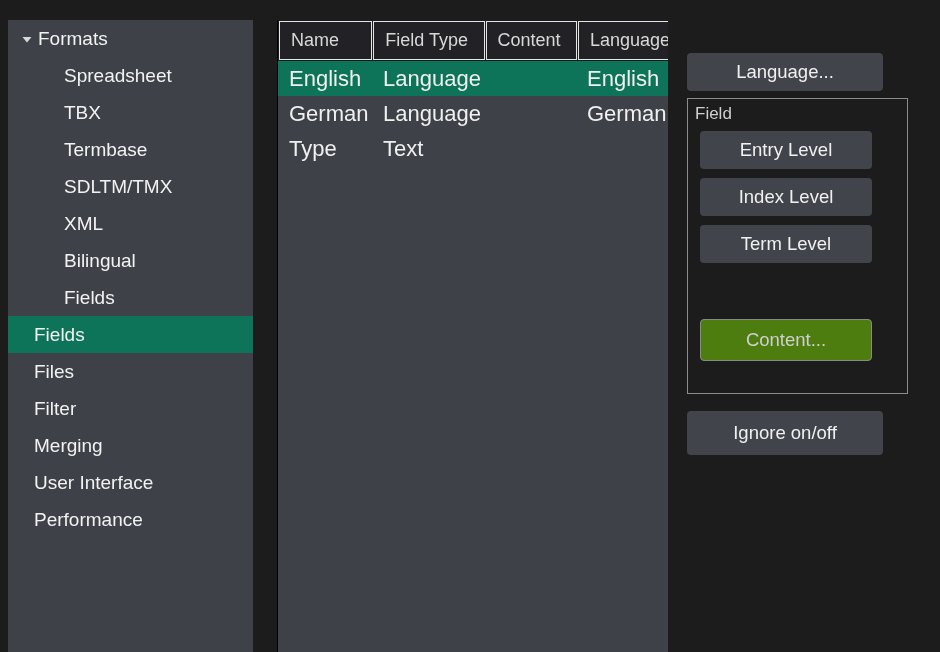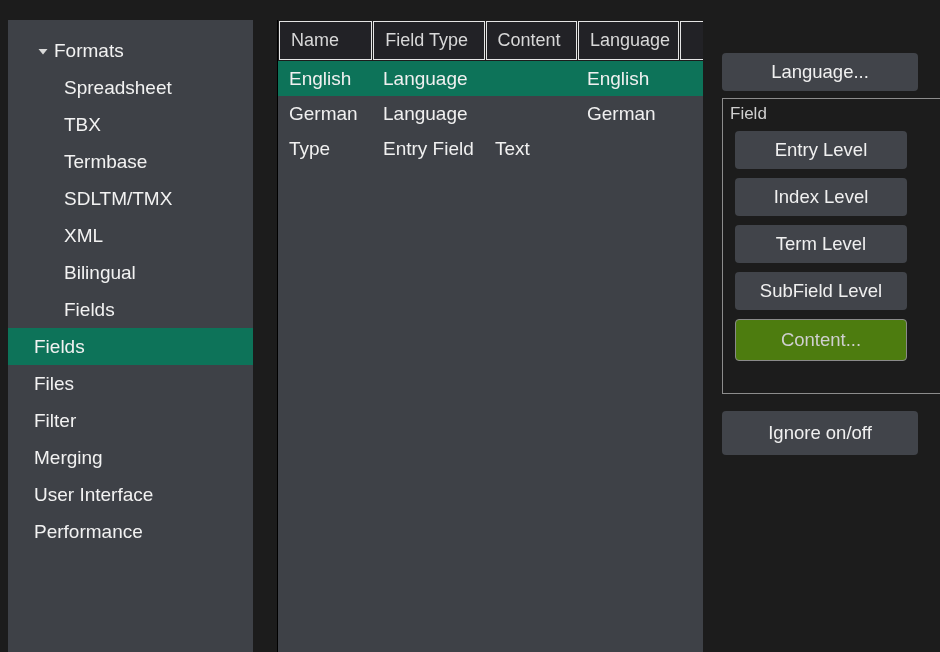--- a/index.html
+++ b/index.html
@@ -33,21 +33,21 @@
   }
   .tree-item {
     position: relative;
     height: 37px;
     display: flex;
     align-items: center;
     color: #f2f2f2;
     font-size: 19px;
     box-sizing: border-box;
   }
-  .tree-item.root { padding-left: 24px; margin-top: 12px; }
+  .tree-item.root { padding-left: 8px; }
   .tree-item.child { padding-left: 56px; }
   .tree-item.flat  { padding-left: 26px; }
   .tree-item.selected { background: #0d7359; }
   .twisty {
     width: 22px;
     display: inline-flex;
     align-items: center;
     justify-content: center;
     flex: 0 0 22px;
   }
@@ -86,39 +86,39 @@
   .th.c0 { width: 94px; }
   .th.c1 { width: 112px; }
   .th.c2 { width: 92px; }
   .th.c3 { width: 102px; }
   .th.c4 { width: 25px; padding-left: 0; }
   .tr {
     display: flex;
     height: 35px;
     align-items: center;
     color: #f0f0f0;
-    font-size: 19px;
+    font-size: 22px;
   }
   .tr.selected { background: #0d7359; }
   .td {
     box-sizing: border-box;
     padding-left: 11px;
     white-space: nowrap;
     overflow: hidden;
   }
   .td.c0 { width: 94px; }
   .td.c1 { width: 112px; }
   .td.c2 { width: 92px; }
   .td.c3 { width: 102px; }
   .td.c4 { width: 25px; padding-left: 0; }
 
   
   .right-panel {
     position: absolute;
-    left: 703px;
+    left: 668px;
     top: 20px;
     width: 236px;
     height: 632px;
     background: #1c1c1c;
   }
   .btn {
     position: absolute;
     background: #41444a;
     border: none;
     border-radius: 4px;
@@ -245,39 +245,37 @@
     <div class="tr">
       <div class="td c0">German</div>
       <div class="td c1">Language</div>
       <div class="td c2"></div>
       <div class="td c3">German</div>
       <div class="td c4"></div>
     </div>
 
     <div class="tr">
       <div class="td c0">Type</div>
-      <div class="td c1">Entry Field</div>
       <div class="td c2">Text</div>
       <div class="td c3"></div>
       <div class="td c4"></div>
     </div>
 
   </div>
 
   <div class="right-panel">
 
     <button class="btn" id="btn-language">Language...</button>
 
     <div class="groupbox">
       <div class="groupbox-title">Field</div>
 
       <button class="btn" id="btn-entry-level">Entry Level</button>
       <button class="btn" id="btn-index-level">Index Level</button>
       <button class="btn" id="btn-term-level">Term Level</button>
-      <button class="btn" id="btn-subfield-level">SubField Level</button>
       <button class="btn outlined" id="btn-content">Content...</button>
     </div>
 
     <button class="btn" id="btn-ignore">Ignore on/off</button>
 
   </div>
 
 </div>
 
 </body></html>

